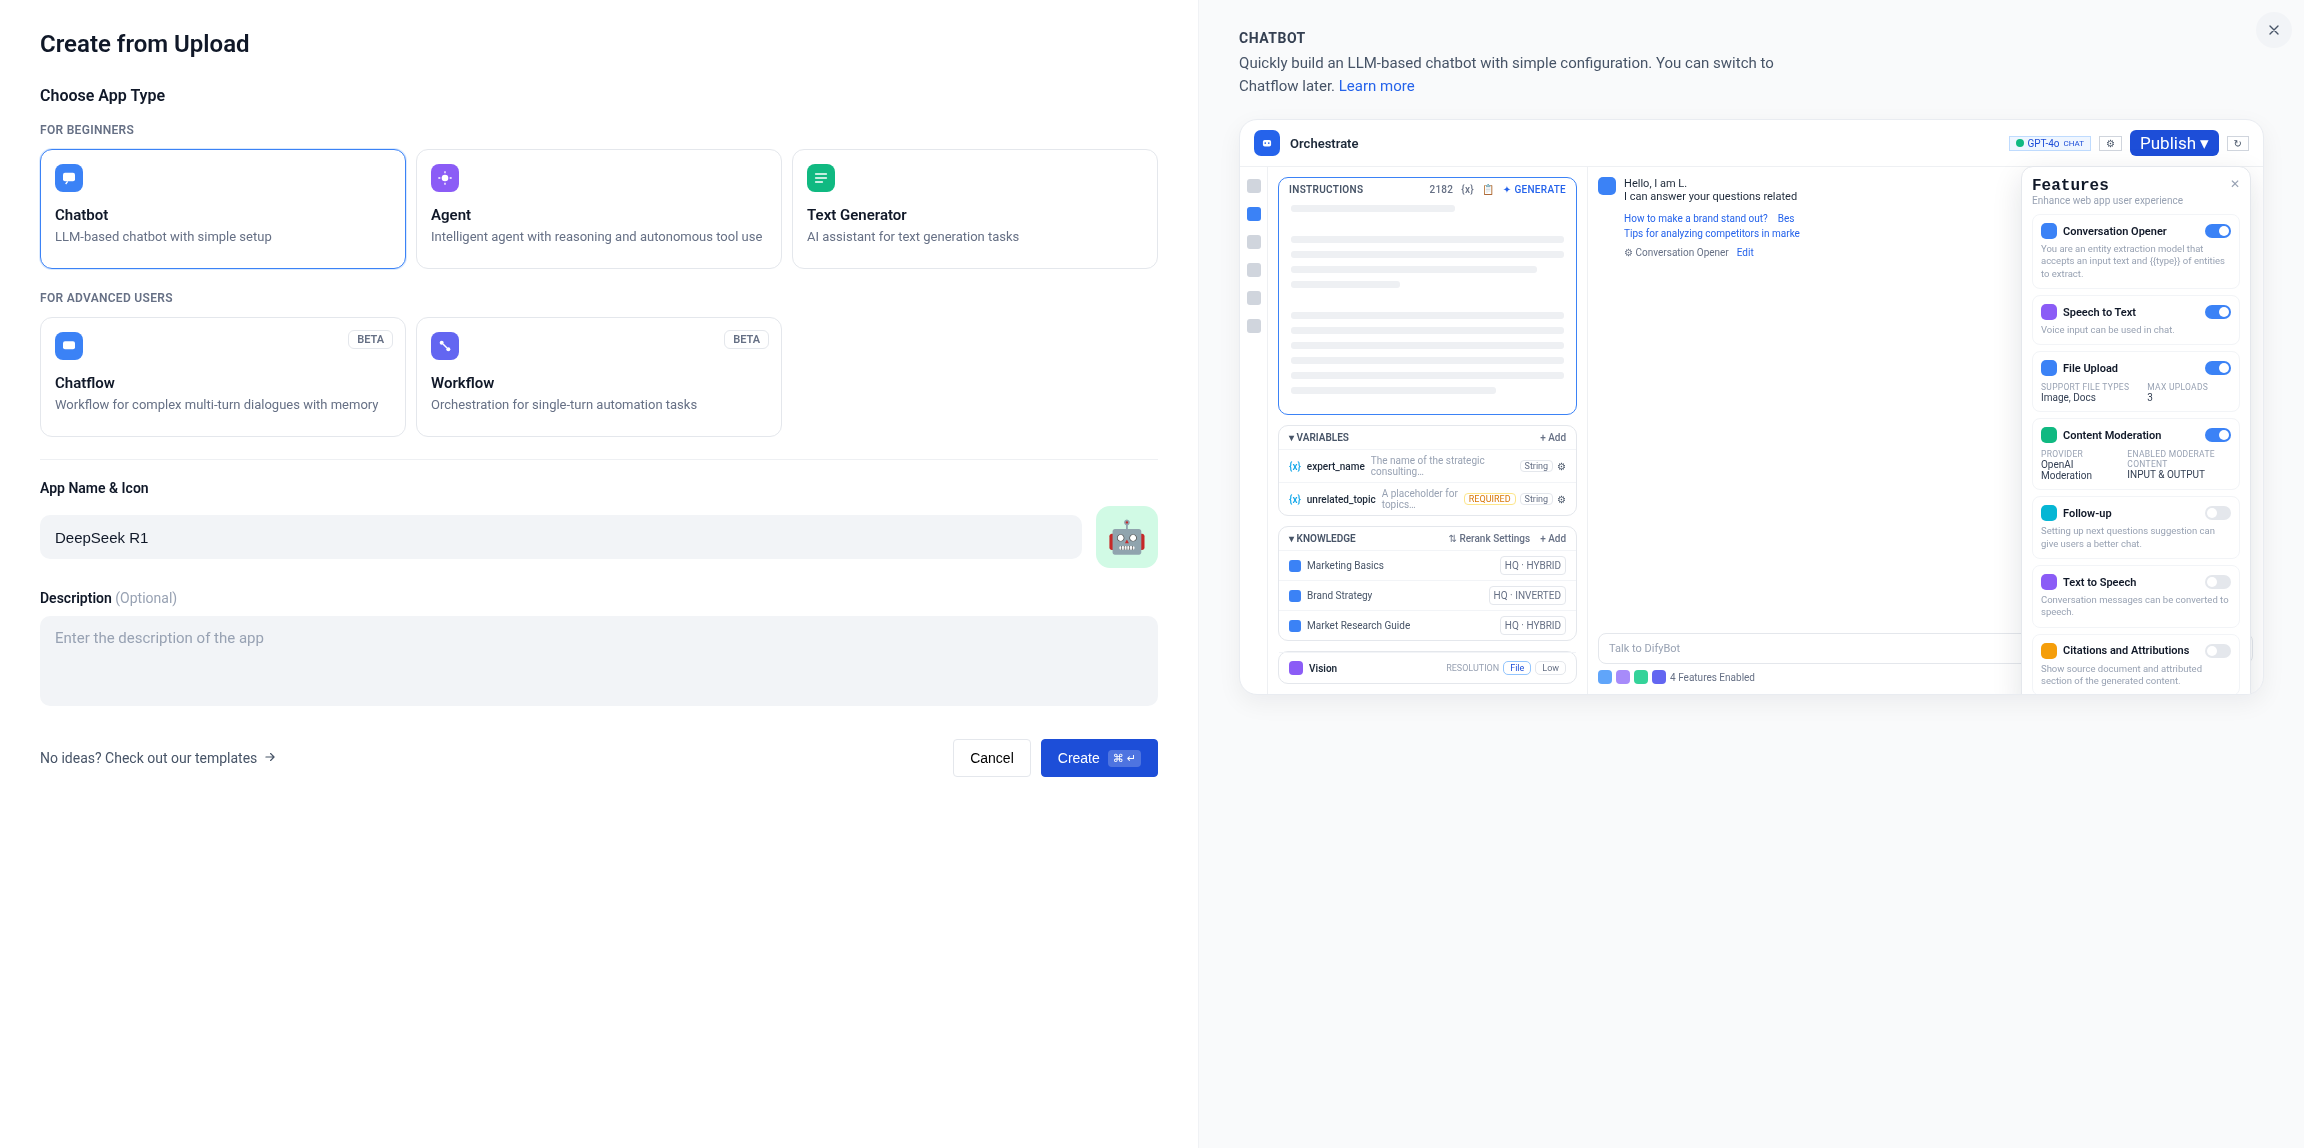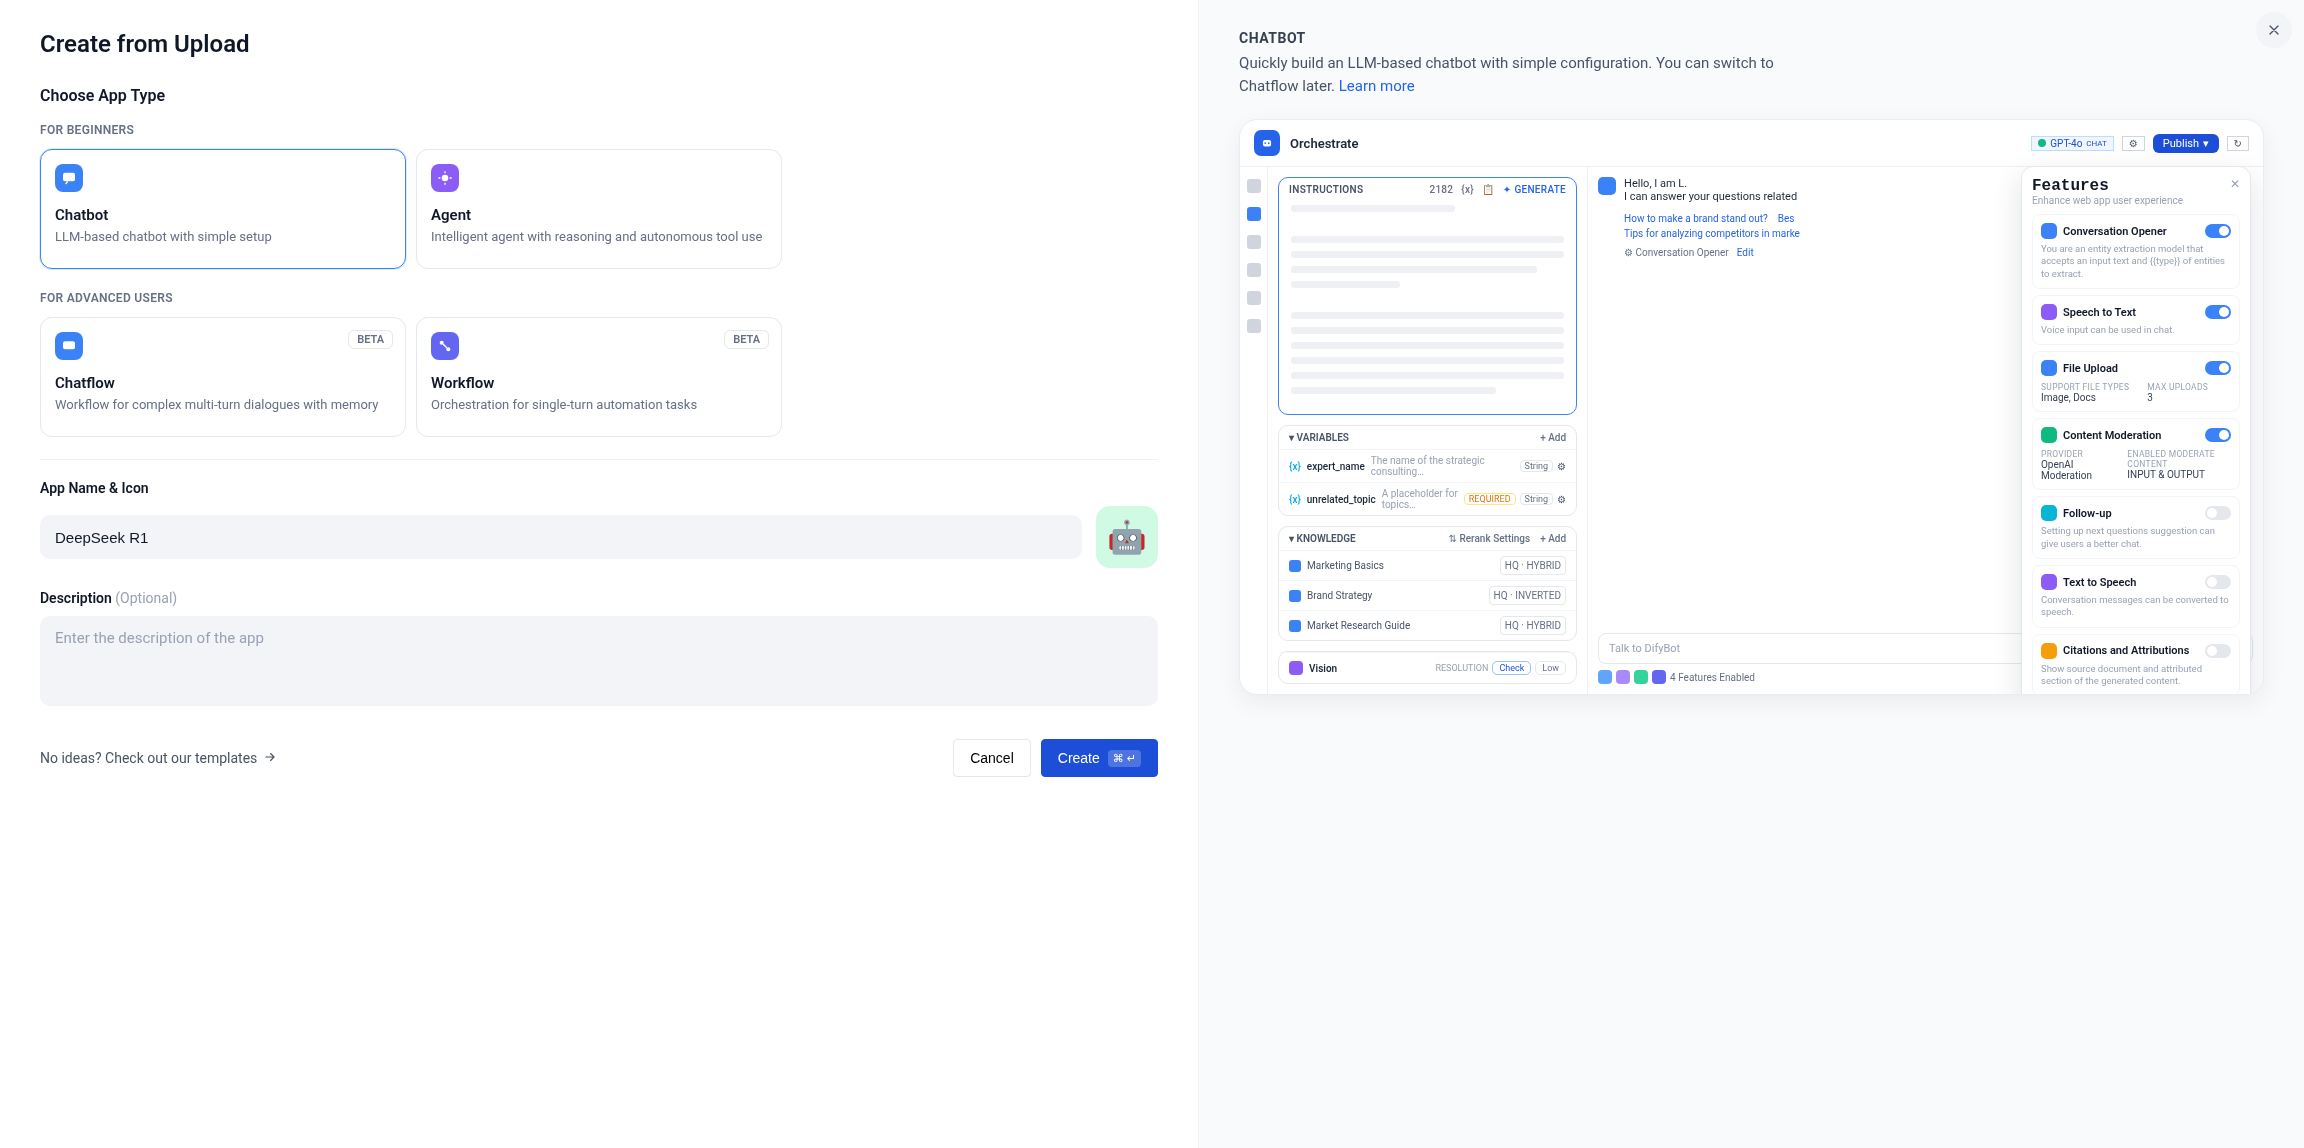--- a/index.html
+++ b/index.html
@@ -254,21 +254,21 @@
   .pill {
     font-size: 10px;
     border: 1px solid #d0d5dd;
     border-radius: 0;
     padding: 1px 6px;
     color: #475467;
     background: #fff;
   }
   .pill.model { border-color: #bfdbfe; color: #1d4ed8; background:#eff6ff; display:inline-flex; align-items:center; gap:4px;}
   .btn-tiny {
-    font-size: 11px;
+    font-size: 17px;
     background: #1d4ed8;
     color: #fff;
     border-radius: 6px;
     padding: 3px 10px;
     display:inline-flex; align-items:flex-start; gap:4px;
   }
   .mock-body { display:flex; }
   .mock-sidebar {
     width: 28px;
     border-right: 1px solid #eef0f3;
@@ -435,20 +435,29 @@
       </div>
       <div class="card">
         <div class="card-icon ic-agent">
           <svg width="16" height="16" viewBox="0 0 24 24" fill="#fff">
               <circle cx="12" cy="12" r="5"></circle>
               <path d="M12 2v3M12 19v3M2 12h3M19 12h3" stroke="#fff" stroke-width="2"></path>
             </svg>
         </div>
         <div class="card-title">Agent</div>
         <div class="card-desc">Intelligent agent with reasoning and autonomous tool use</div>
+      </div>
+      <div class="card">
+        <div class="card-icon ic-textgen">
+          <svg width="16" height="16" viewBox="0 0 24 24" fill="none">
+              <path d="M4 6h16M4 12h16M4 18h10" stroke="#fff" stroke-width="2.5" stroke-linecap="round"></path>
+            </svg>
+        </div>
+        <div class="card-title">Text Generator</div>
+        <div class="card-desc">AI assistant for text generation tasks</div>
       </div>
     </div>
 
     <div class="group-label">FOR ADVANCED USERS</div>
     <div class="card-row">
       <div class="card">
         <span class="badge">BETA</span>
         <div class="card-icon ic-chatflow">
           <svg width="16" height="16" viewBox="0 0 24 24" fill="#fff">
               <rect x="3" y="5" width="18" height="12" rx="3"></rect>
@@ -622,21 +631,21 @@
                 <span class="kb-pill">HQ · HYBRID</span>
               </div>
           </div>
 
           <div class="panel">
             <div class="vision-row">
               <span class="vision-ic"></span>
               <span style="font-weight:600;color:#1d2939">Vision</span>
               <span class="seg">
                 <span style="font-size:9px;color:#98a2b3;align-self:center">RESOLUTION</span>
-                <span class="opt sel">Check</span>
+                <span class="opt sel">File</span>
                 <span class="opt">Low</span>
               </span>
             </div>
           </div>
         </div>
 
         <div class="mock-center">
           <div class="chat-msg">
             <div class="avatar-sm"></div>
             <div>

